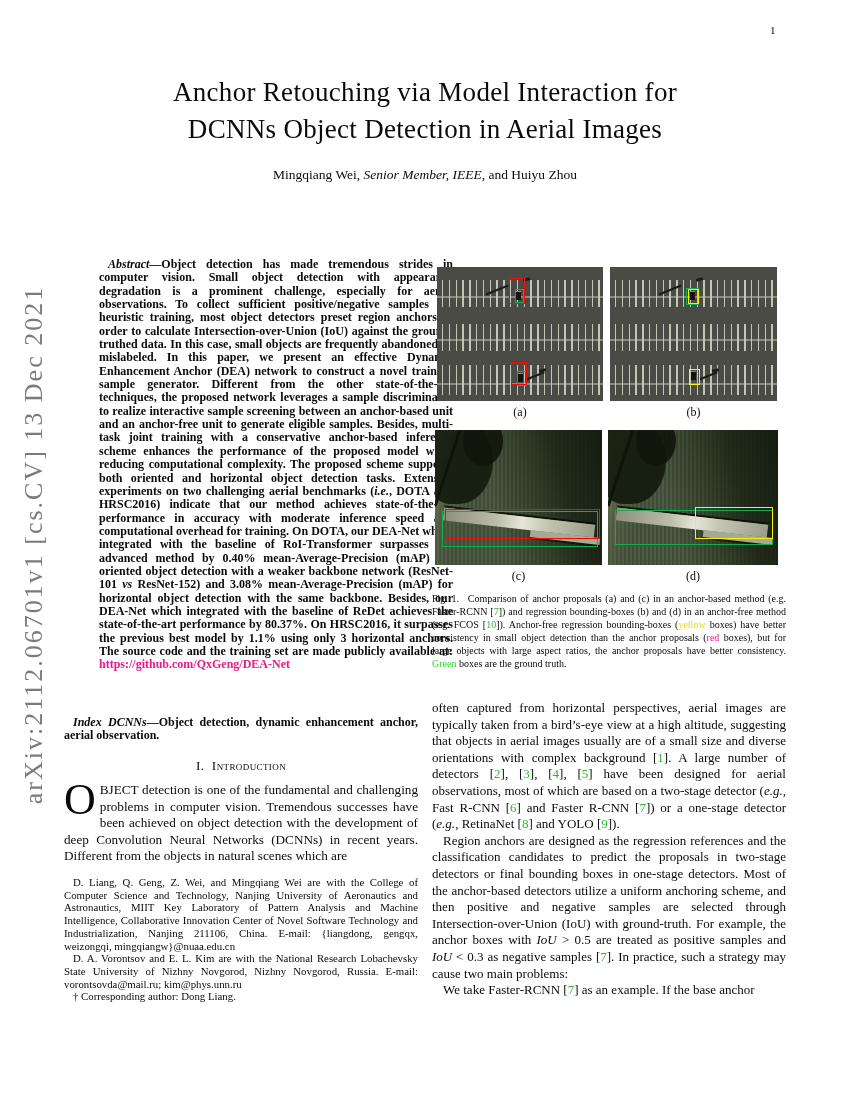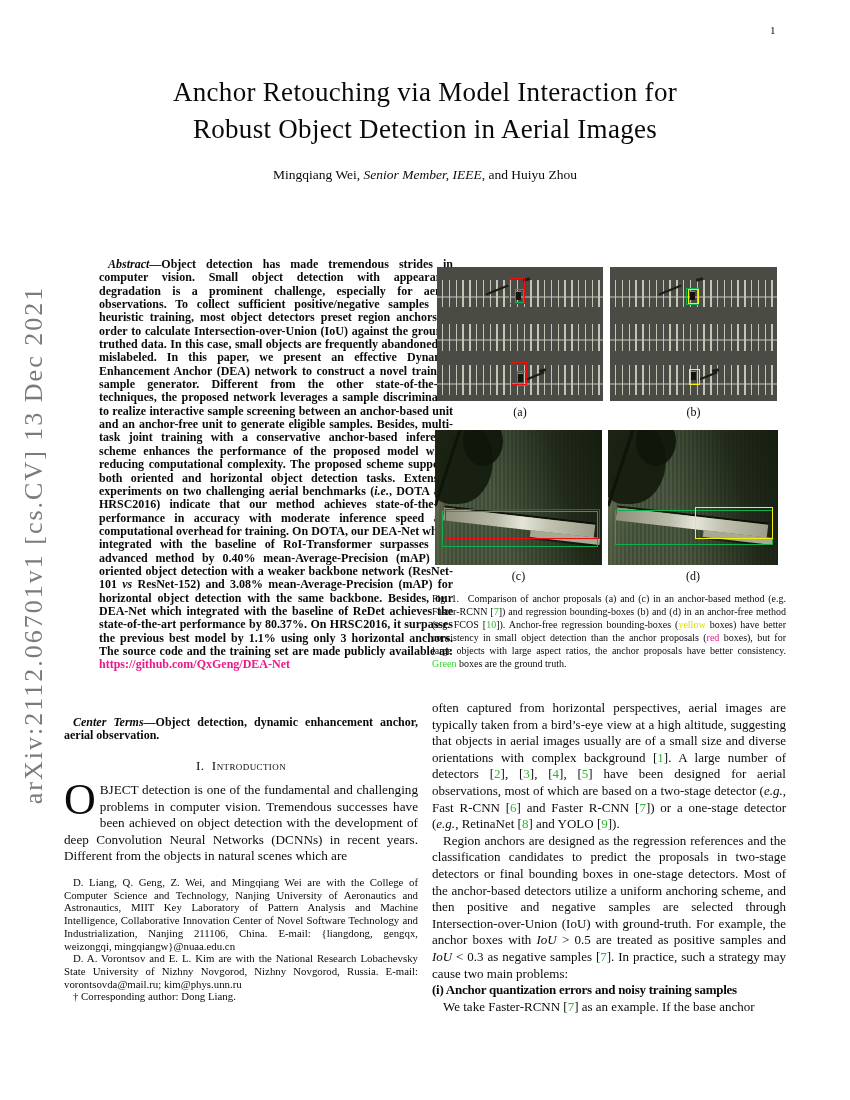--- a/index.html
+++ b/index.html
@@ -69,30 +69,30 @@
 <body>
 
 <div class="page">
 
   <div class="pageno">1</div>
 
   <div class="watermark">arXiv:2112.06701v1  [cs.CV]  13 Dec 2021</div>
 
   <div class="title">
     <div>Anchor Retouching via Model Interaction for</div>
-    <div>Robust Object Detection in Aerial Images</div>
+    <div>DCNNs Object Detection in Aerial Images</div>
   </div>
 
   <div class="authors">
     <div><span>Mingqiang Wei, </span><span class="seg-i">Senior Member, IEEE</span><span>, and Huiyu Zhou</span></div>
   </div>
 
   <div class="col col-left">
     <div class="abstract"><span class="seg-bi">Abstract</span><span class="seg-b">—Object detection has made tremendous strides in computer vision. Small object detection with appearance degradation is a prominent challenge, especially for aerial observations. To collect sufficient positive/negative samples for heuristic training, most object detectors preset region anchors in order to calculate Intersection-over-Union (IoU) against the ground-truthed data. In this case, small objects are frequently abandoned or mislabeled. In this paper, we present an effective Dynamic Enhancement Anchor (DEA) network to construct a novel training sample generator. Different from the other state-of-the-art techniques, the proposed network leverages a sample discriminator to realize interactive sample screening between an anchor-based unit and an anchor-free unit to generate eligible samples. Besides, multi-task joint training with a conservative anchor-based inference scheme enhances the performance of the proposed model while reducing computational complexity. The proposed scheme supports both oriented and horizontal object detection tasks. Extensive experiments on two challenging aerial benchmarks (</span><span class="seg-bi">i.e.</span><span class="seg-b">, DOTA and HRSC2016) indicate that our method achieves state-of-the-art performance in accuracy with moderate inference speed and computational overhead for training. On DOTA, our DEA-Net which integrated with the baseline of RoI-Transformer surpasses the advanced method by 0.40% mean-Average-Precision (mAP) for oriented object detection with a weaker backbone network (ResNet-101 </span><span class="seg-bi">vs</span><span class="seg-b"> ResNet-152) and 3.08% mean-Average-Precision (mAP) for horizontal object detection with the same backbone. Besides, our DEA-Net which integrated with the baseline of ReDet achieves the state-of-the-art performance by 80.37%. On HRSC2016, it surpasses the previous best model by 1.1% using only 3 horizontal anchors. The source code and the training set are made publicly available at: </span><span class="seg-mb">https://github.com/QxGeng/DEA-Net</span></div>
-    <div class="indexterms"><span class="seg-bi">Center Terms</span><span class="seg-b">—Object detection, dynamic enhancement anchor, aerial observation.</span></div>
+    <div class="indexterms"><span class="seg-bi">Index DCNNs</span><span class="seg-b">—Object detection, dynamic enhancement anchor, aerial observation.</span></div>
     <div class="sec-heading"><span>I.</span>&nbsp;&nbsp;<span class="sc">Introduction</span></div>
     <div class="intro-para">
       <span class="dropcap">O</span><span><span>BJECT detection is one of the fundamental and challenging problems in computer vision. Tremendous successes have been achieved on object detection with the development of deep Convolution Neural Networks (DCNNs) in recent years. Different from the objects in natural scenes which are</span></span>
     </div>
   </div>
 
   <div class="footnotes">
     <div>D. Liang, Q. Geng, Z. Wei, and Mingqiang Wei are with the College of Computer Science and Technology, Nanjing University of Aeronautics and Astronautics, MIIT Key Laboratory of Pattern Analysis and Machine Intelligence, Collaborative Innovation Center of Novel Software Technology and Industrialization, Nanjing 211106, China. E-mail: {liangdong, gengqx, weizongqi, mingqiangw}@nuaa.edu.cn</div>
     <div>D. A. Vorontsov and E. L. Kim are with the National Research Lobachevsky State University of Nizhny Novgorod, Nizhny Novgorod, Russia. E-mail: vorontsovda@mail.ru; kim@phys.unn.ru</div>
     <div>† Corresponding author: Dong Liang.</div>
@@ -164,19 +164,18 @@
 
       <div class="subcap" style="left:3px;top:311px;width:167px;">(c)</div>
       <div class="subcap" style="left:176px;top:311px;width:170px;">(d)</div>
 
       <div class="figcaption"><span>Fig. 1.  Comparison of anchor proposals (a) and (c) in an anchor-based method (e.g. Faster-RCNN [</span><span class="seg-g">7</span><span>]) and regression bounding-boxes (b) and (d) in an anchor-free method (e.g. FCOS [</span><span class="seg-g">10</span><span>]). Anchor-free regression bounding-boxes (</span><span class="seg-y">yellow</span><span> boxes) have better consistency in small object detection than the anchor proposals (</span><span class="seg-m">red</span><span> boxes), but for large objects with large aspect ratios, the anchor proposals have better consistency. </span><span class="seg-gr">Green</span><span> boxes are the ground truth.</span></div>
     </div>
 
     <div class="bodytext">
       <div><span>often captured from horizontal perspectives, aerial images are typically taken from a bird’s-eye view at a high altitude, suggesting that objects in aerial images usually are of a small size and diverse orientations with complex background [</span><span class="seg-g">1</span><span>]. A large number of detectors  [</span><span class="seg-g">2</span><span>], [</span><span class="seg-g">3</span><span>], [</span><span class="seg-g">4</span><span>], [</span><span class="seg-g">5</span><span>] have been designed for aerial observations, most of which are based on a two-stage detector (</span><span class="seg-i">e.g.</span><span>, Fast R-CNN [</span><span class="seg-g">6</span><span>] and Faster R-CNN [</span><span class="seg-g">7</span><span>]) or a one-stage detector (</span><span class="seg-i">e.g.</span><span>, RetinaNet [</span><span class="seg-g">8</span><span>] and YOLO [</span><span class="seg-g">9</span><span>]).</span></div>
       <div class="para-indent"><span>Region anchors are designed as the regression references and the classification candidates to predict the proposals in two-stage detectors or final bounding boxes in one-stage detectors. Most of the anchor-based detectors utilize a uniform anchoring scheme, and then positive and negative samples are selected through Intersection-over-Union (IoU) with ground-truth. For example, the anchor boxes with </span><span class="seg-i">IoU</span><span> &gt; 0.5 are treated as positive samples and </span><span class="seg-i">IoU</span><span> &lt; 0.3 as negative samples [</span><span class="seg-g">7</span><span>]. In practice, such a strategy may cause two main problems:</span></div>
-      <div class="problem-head">(i) Anchor quantization errors and noisy training samples</div>
       <div class="para-indent"><span>We take Faster-RCNN [</span><span class="seg-g">7</span><span>] as an example. If the base anchor</span></div>
     </div>
 
   </div>
 
 </div>
 
 </body></html>

